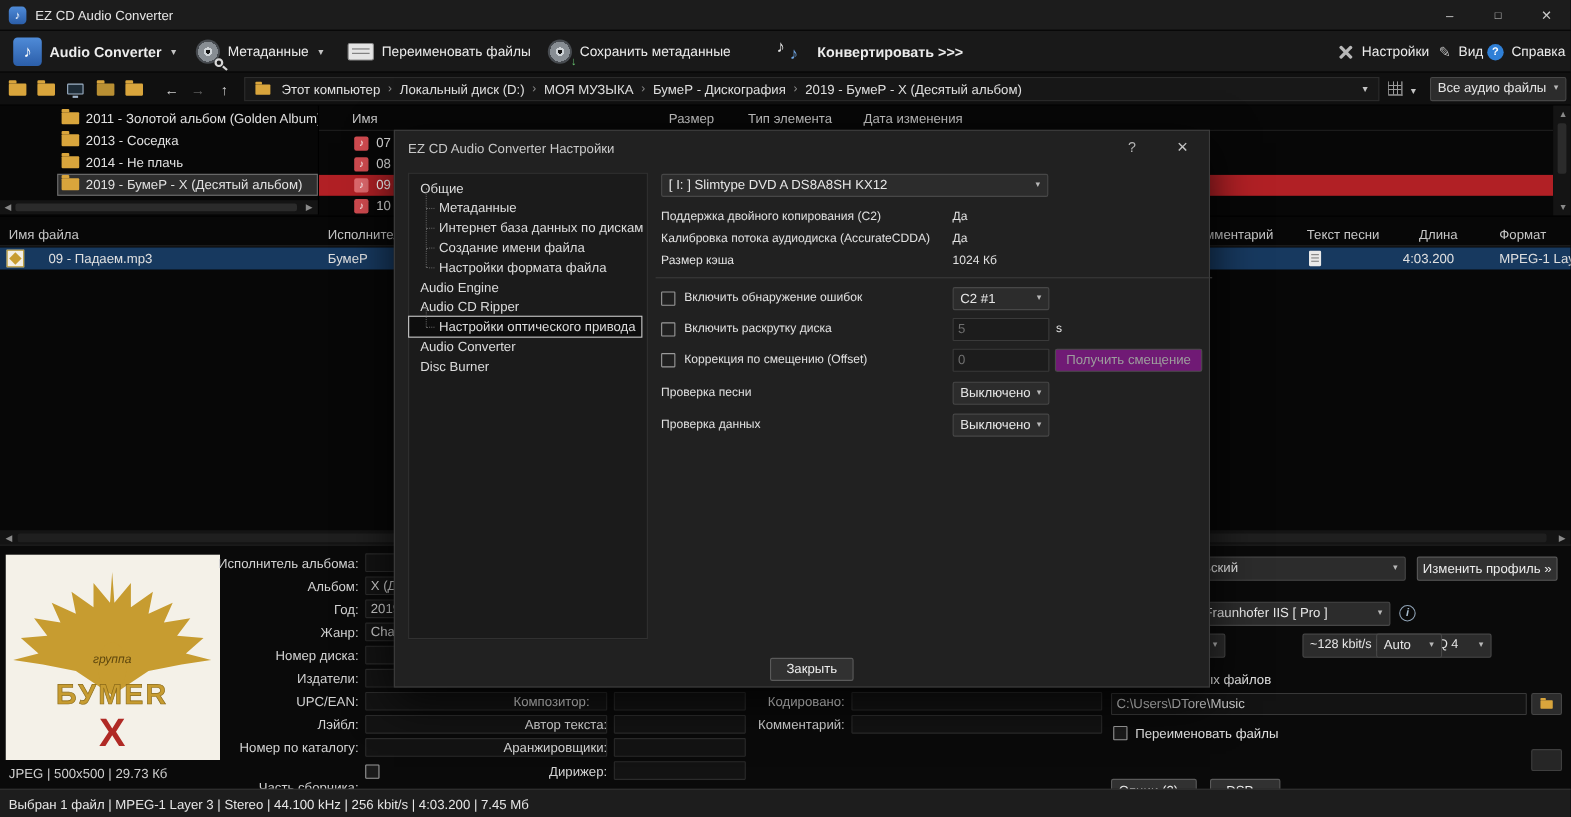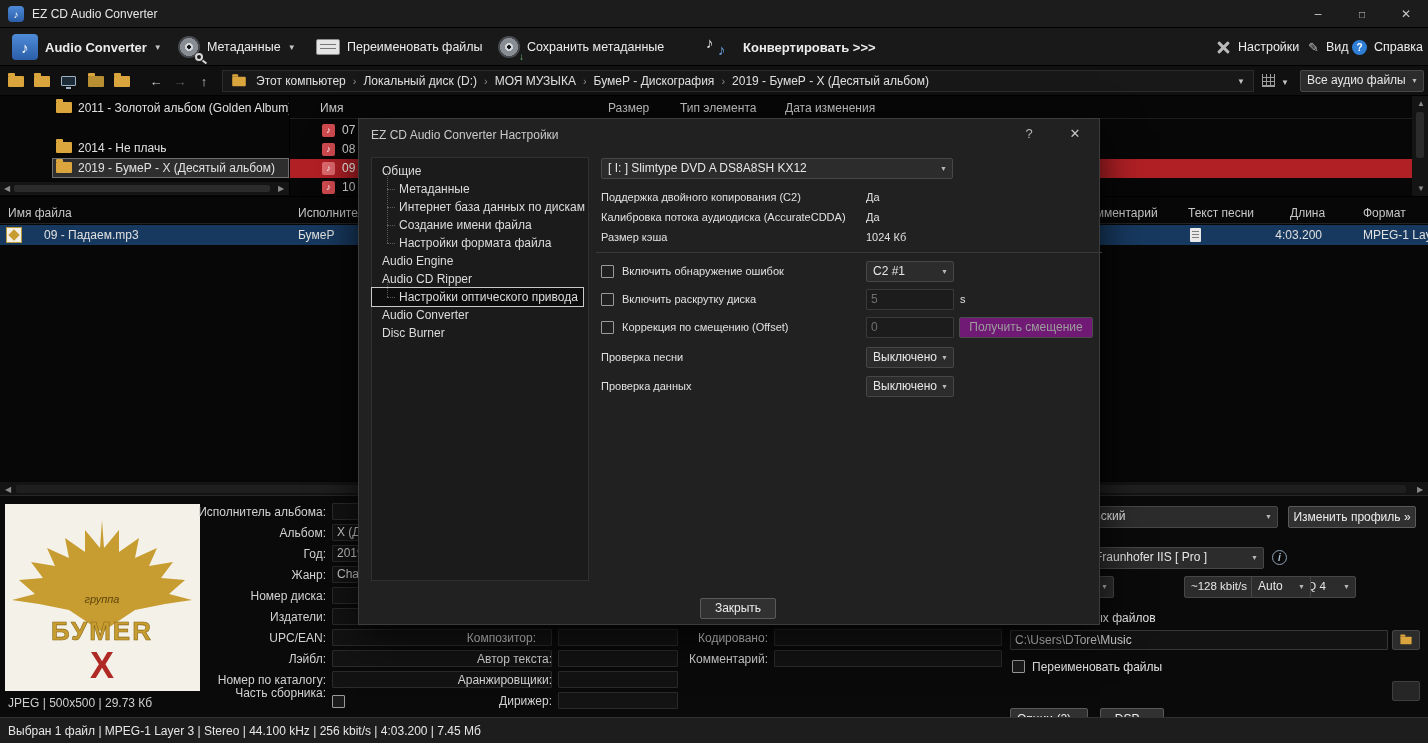--- a/index.html
+++ b/index.html
@@ -169,20 +169,24 @@
     </span>
   <span class="car8 ab" style="left:1281px;top:12px">▼</span>
   <div class="combo" style="left:1300px;top:4px;width:124px;height:22px"><span>Все аудио файлы</span><span class="car">▼</span></div>
 </div>
 
 <div class="ab" style="left:0;top:96px;width:290px;height:99px;border-right:1px solid #000;overflow:hidden">
   <div class="trow" style="top:2px">
     <span class="foldr abp" style="left:56px;top:4px"></span>
     <span class="t12" style="left:78px;top:3px">2011 - Золотой альбом (Golden Album)</span>
   </div>
+  <div class="trow" style="top:22px">
+    <span class="foldr abp" style="left:56px;top:4px"></span>
+    <span class="t12" style="left:78px;top:3px">2013 - Соседка</span>
+  </div>
   <div class="trow" style="top:42px">
     <span class="foldr abp" style="left:56px;top:4px"></span>
     <span class="t12" style="left:78px;top:3px">2014 - Не плачь</span>
   </div>
   <div class="trow" style="top:62px">
     <span class="selbox" style="left:52px;top:0;width:237px;height:20px"></span>
     <span class="foldr abp" style="left:56px;top:4px"></span>
     <span class="t12" style="left:78px;top:3px">2019 - БумеР - X (Десятый альбом)</span>
   </div>
   <div class="sb-track" style="left:0;top:86px;width:290px;height:13px">
@@ -258,21 +262,21 @@
 
   <span class="rlab" style="left:116px;top:9px;width:210px">Исполнитель альбома:</span>
   <span class="rlab" style="left:116px;top:30px;width:210px">Альбом:</span>
   <span class="rlab" style="left:116px;top:51px;width:210px">Год:</span>
   <span class="rlab" style="left:116px;top:72px;width:210px">Жанр:</span>
   <span class="rlab" style="left:116px;top:93px;width:210px">Номер диска:</span>
   <span class="rlab" style="left:116px;top:114px;width:210px">Издатели:</span>
   <span class="rlab" style="left:116px;top:135px;width:210px">UPC/EAN:</span>
   <span class="rlab" style="left:116px;top:156px;width:210px">Лэйбл:</span>
   <span class="rlab" style="left:116px;top:177px;width:210px">Номер по каталогу:</span>
-  <span class="rlab" style="left:116px;top:190px;width:210px">Часть сборника:</span>
+  <span class="rlab" style="left:116px;top:213px;width:210px">Часть сборника:</span>
   <div class="field" style="left:332px;top:7px;width:220px;height:17px;line-height:15px"></div>
   <div class="field" style="left:332px;top:28px;width:220px;height:17px;line-height:15px">X (Д</div>
   <div class="field" style="left:332px;top:49px;width:220px;height:17px;line-height:15px">2019</div>
   <div class="field" style="left:332px;top:70px;width:220px;height:17px;line-height:15px">Cha</div>
   <div class="field" style="left:332px;top:91px;width:220px;height:17px"></div>
   <div class="field" style="left:332px;top:112px;width:220px;height:17px"></div>
   <div class="field" style="left:332px;top:133px;width:220px;height:17px"></div>
   <div class="field" style="left:332px;top:154px;width:220px;height:17px"></div>
   <div class="field" style="left:332px;top:175px;width:220px;height:17px"></div>
   <span class="cb" style="left:332px;top:199px"></span>

